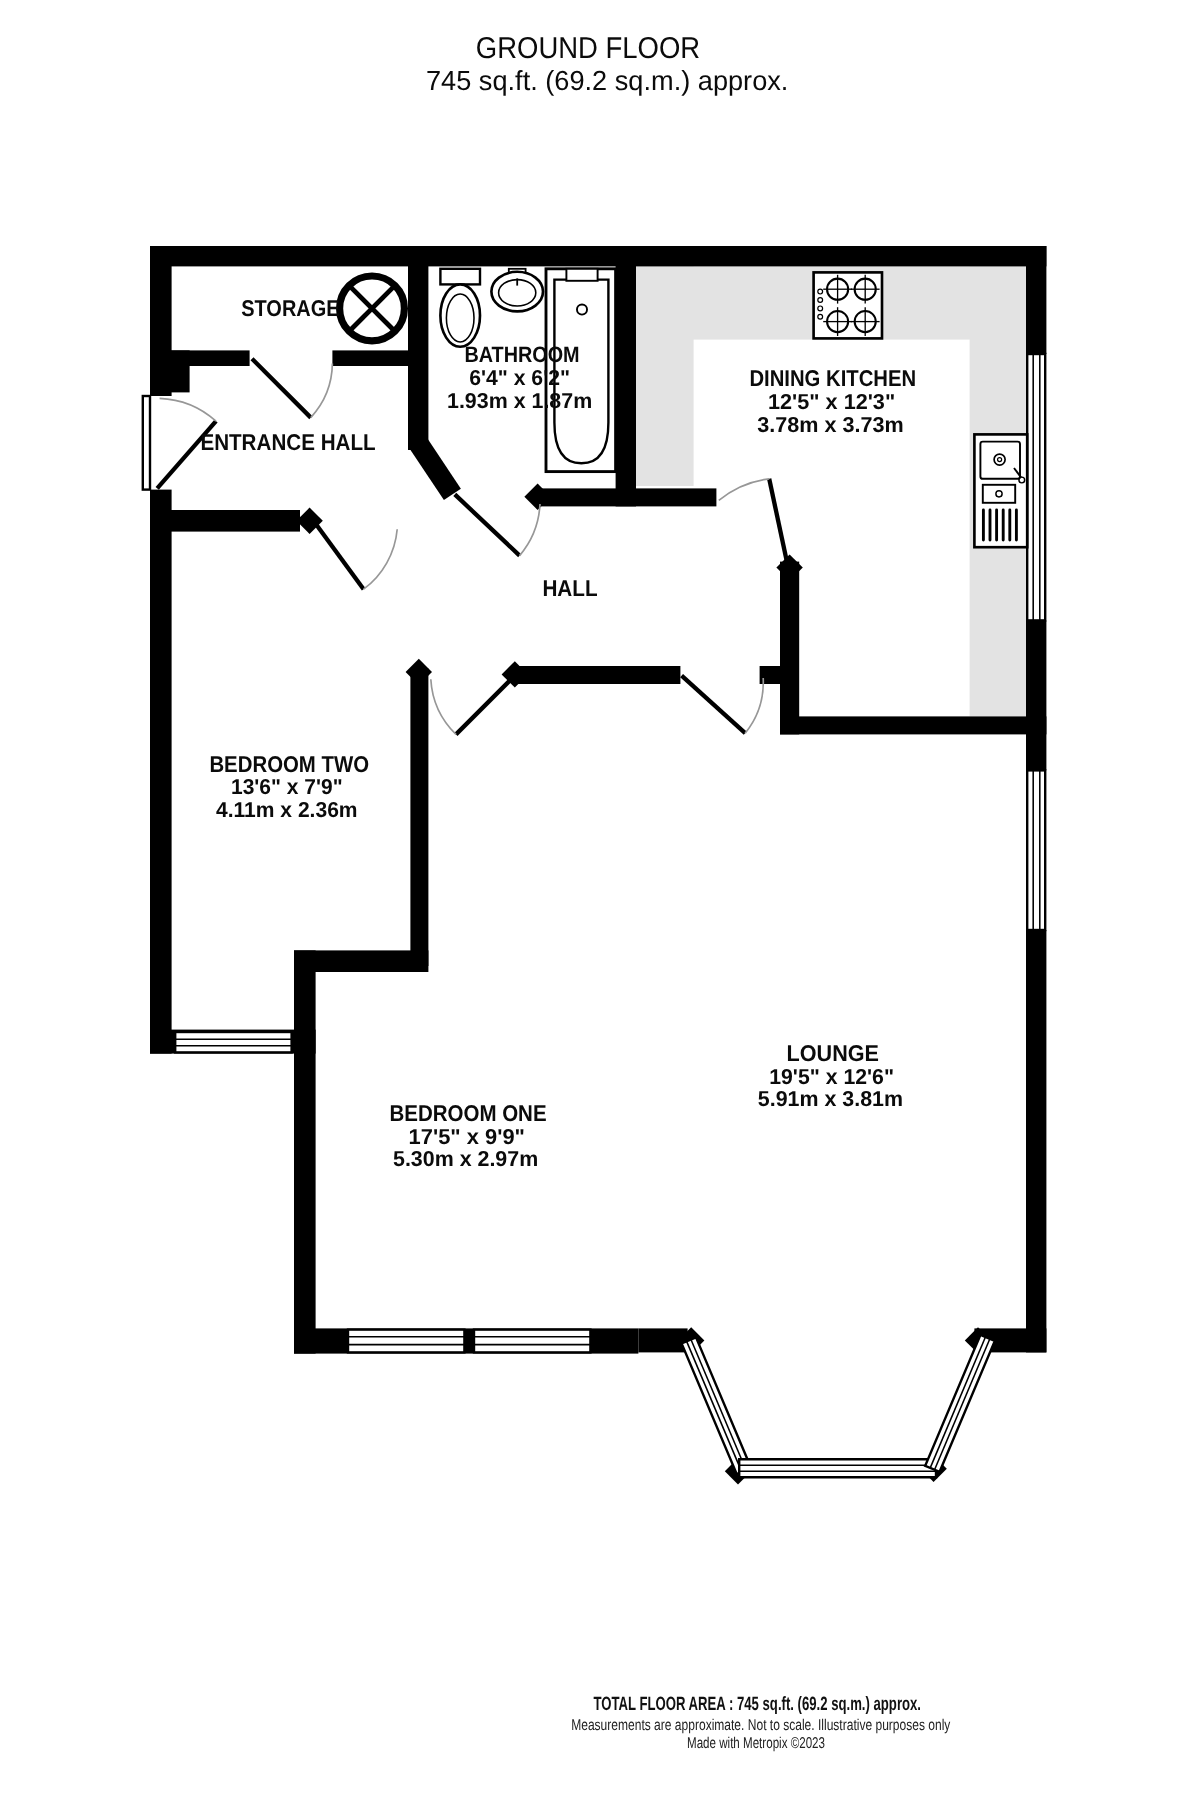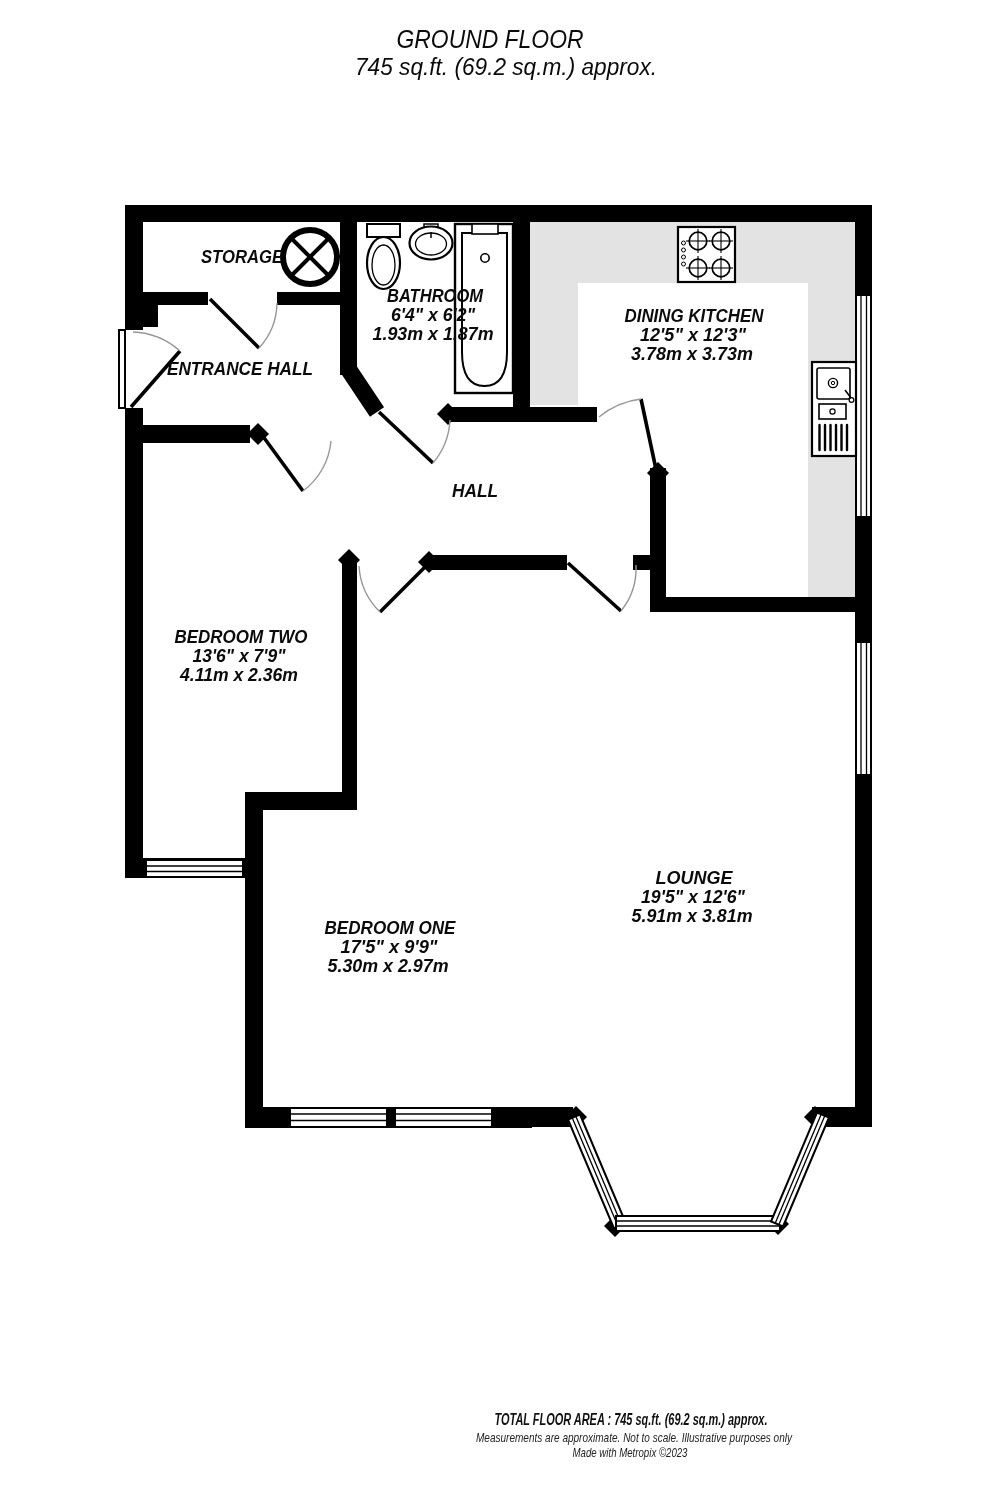--- a/index.html
+++ b/index.html
@@ -1,17 +1,17 @@
 <!DOCTYPE html>
 <html style="--wall: #000000; --counter: #e3e3e3; --bg: #ffffff;"><head>
 <meta charset="utf-8">
 <style>
   :root { --wall:#000000; --counter:#e3e3e3; --bg:#ffffff; }
   html,body { margin:0; padding:0; background:var(--bg); }
-  .canvas { position:relative; width:1000px; height:1500px; background:var(--bg); overflow:hidden;font-style:italic; }
+  .canvas { position:relative; width:1000px; height:1500px; background:var(--bg); overflow:hidden; }
   svg { display:block; }
   .wall  { fill:var(--wall); }
   .wline { stroke:var(--wall); stroke-width:17; fill:none; }
   .counter { fill:var(--counter); }
   .win   { fill:#ffffff; stroke:#000000; stroke-width:2; }
   .wmid  { stroke:#000000; stroke-width:1.3; fill:none; }
   .fix   { fill:#ffffff; stroke:#000000; }
   .thin  { fill:none; stroke:#000000; }
   .leaf  { stroke:#000000; stroke-width:3.6; fill:none; }
   .arc   { fill:none; stroke:#979797; stroke-width:1.4; }

